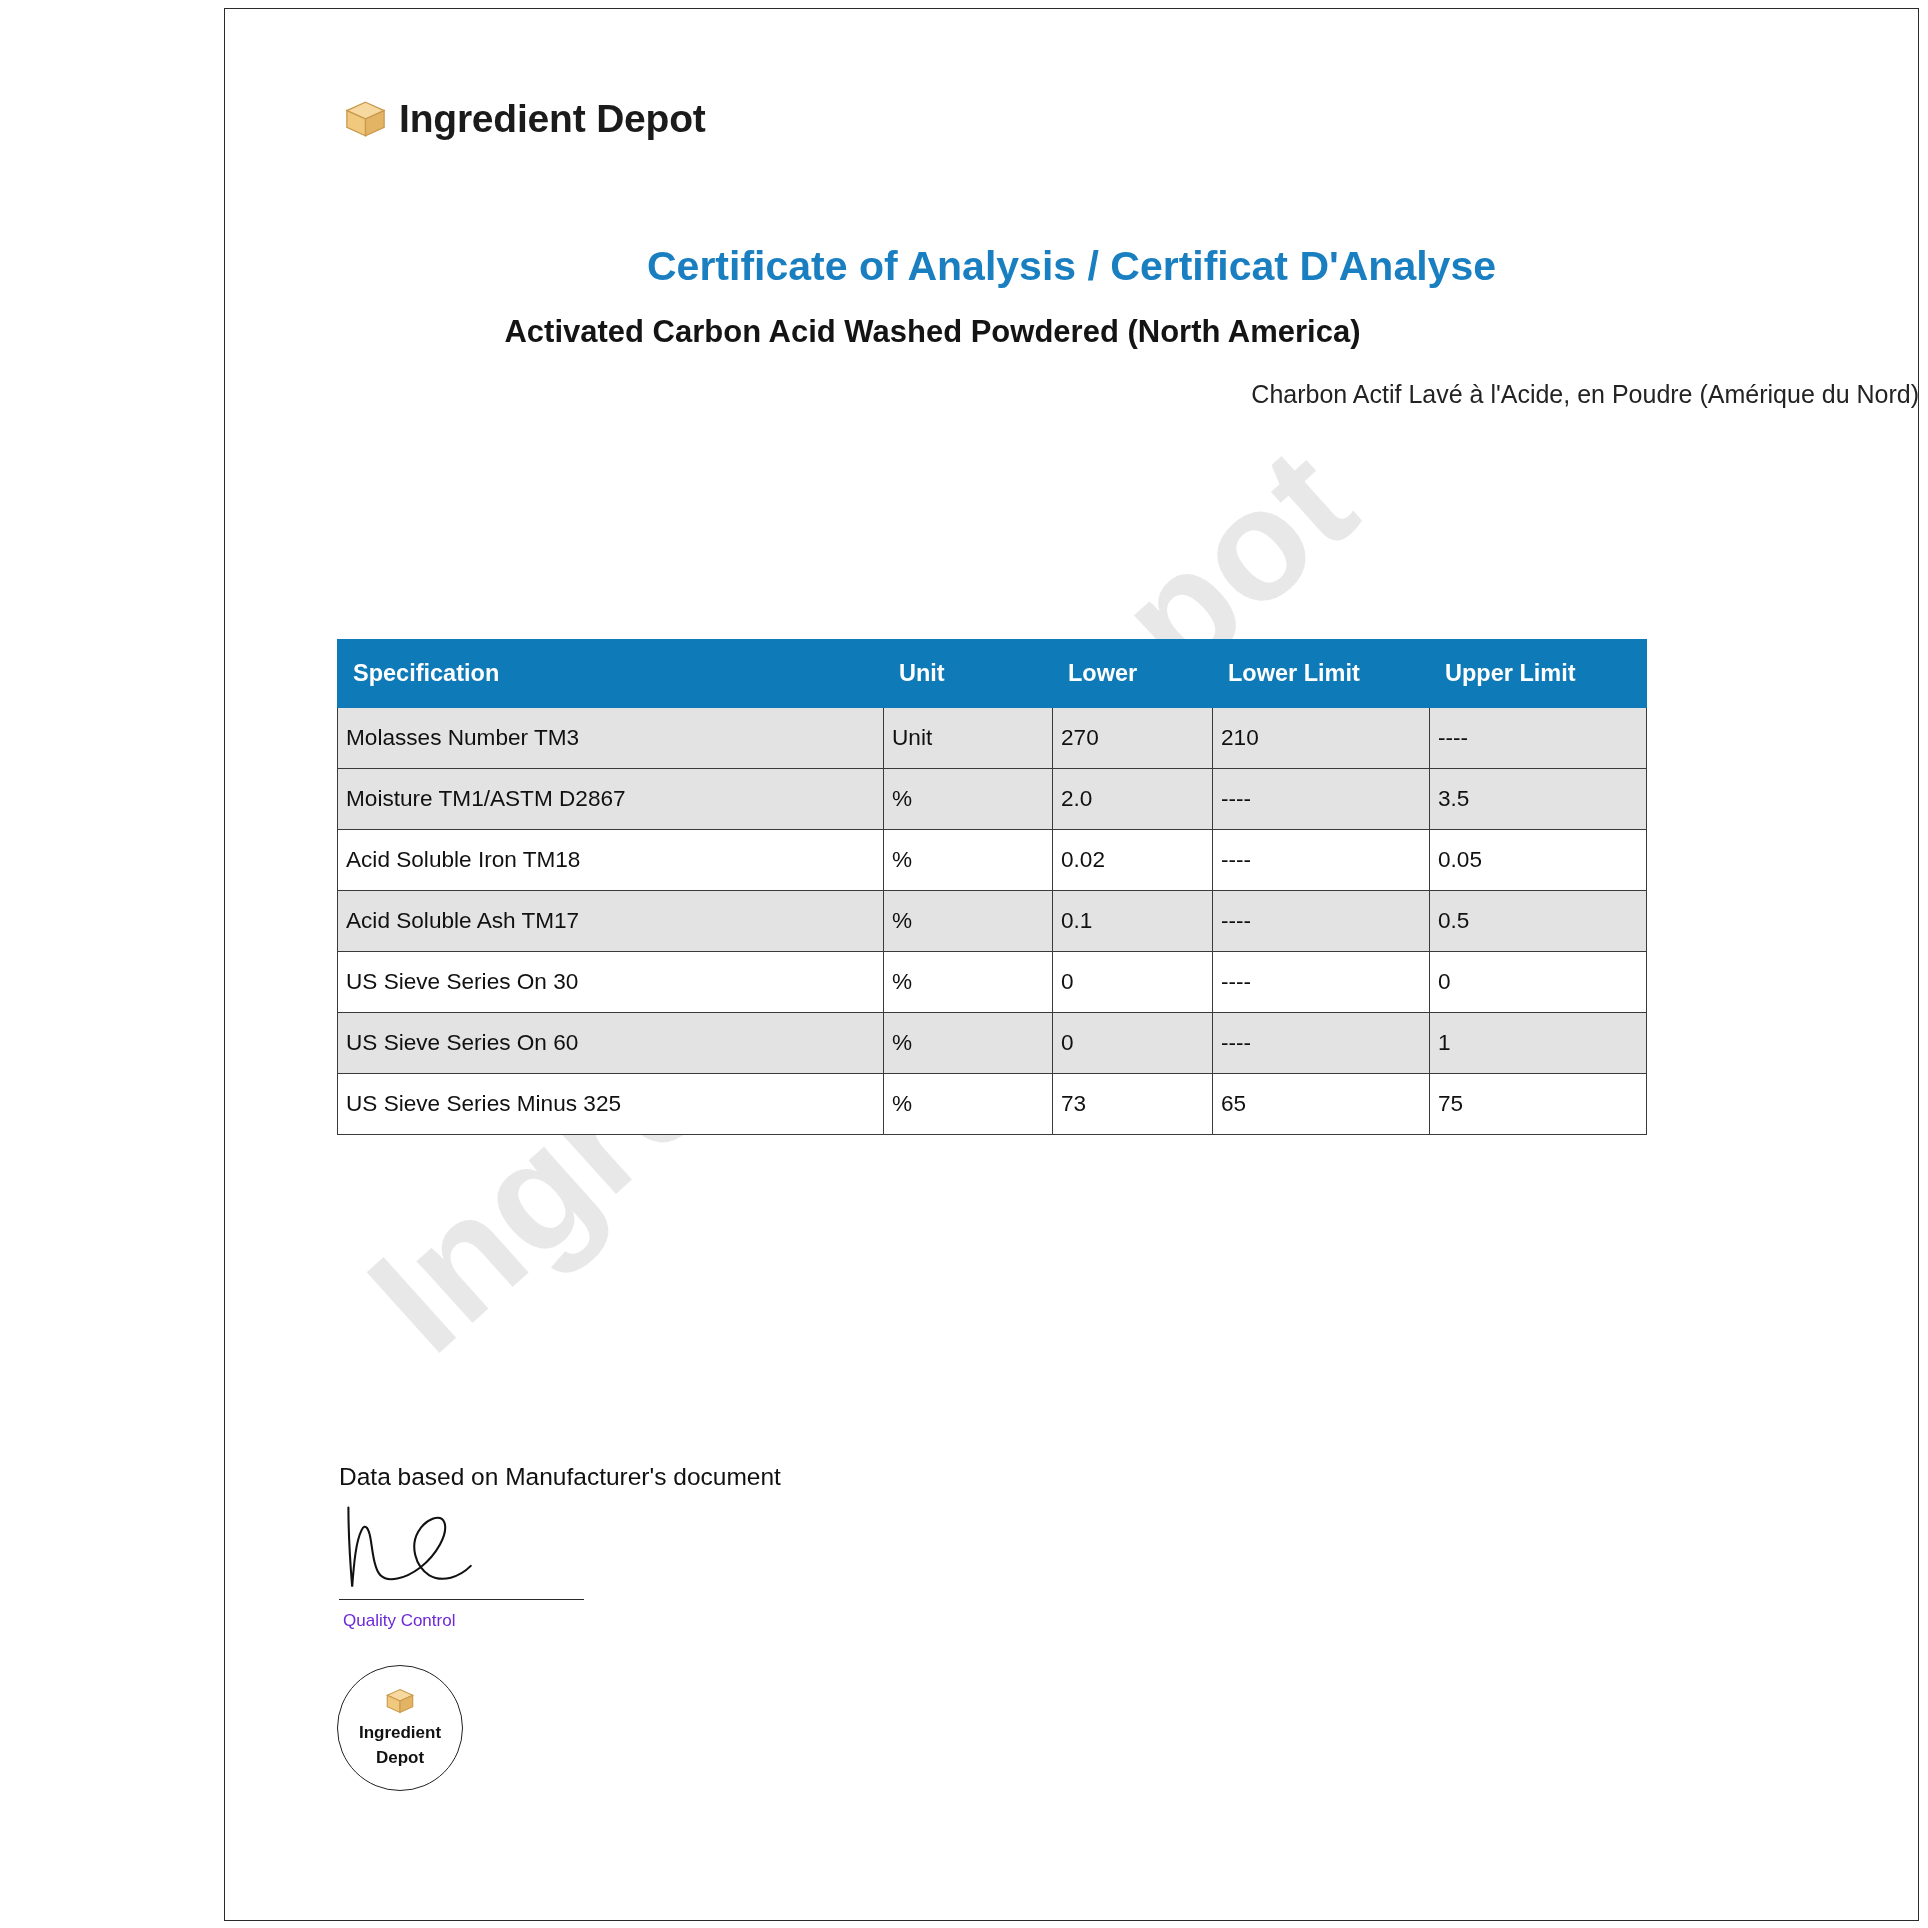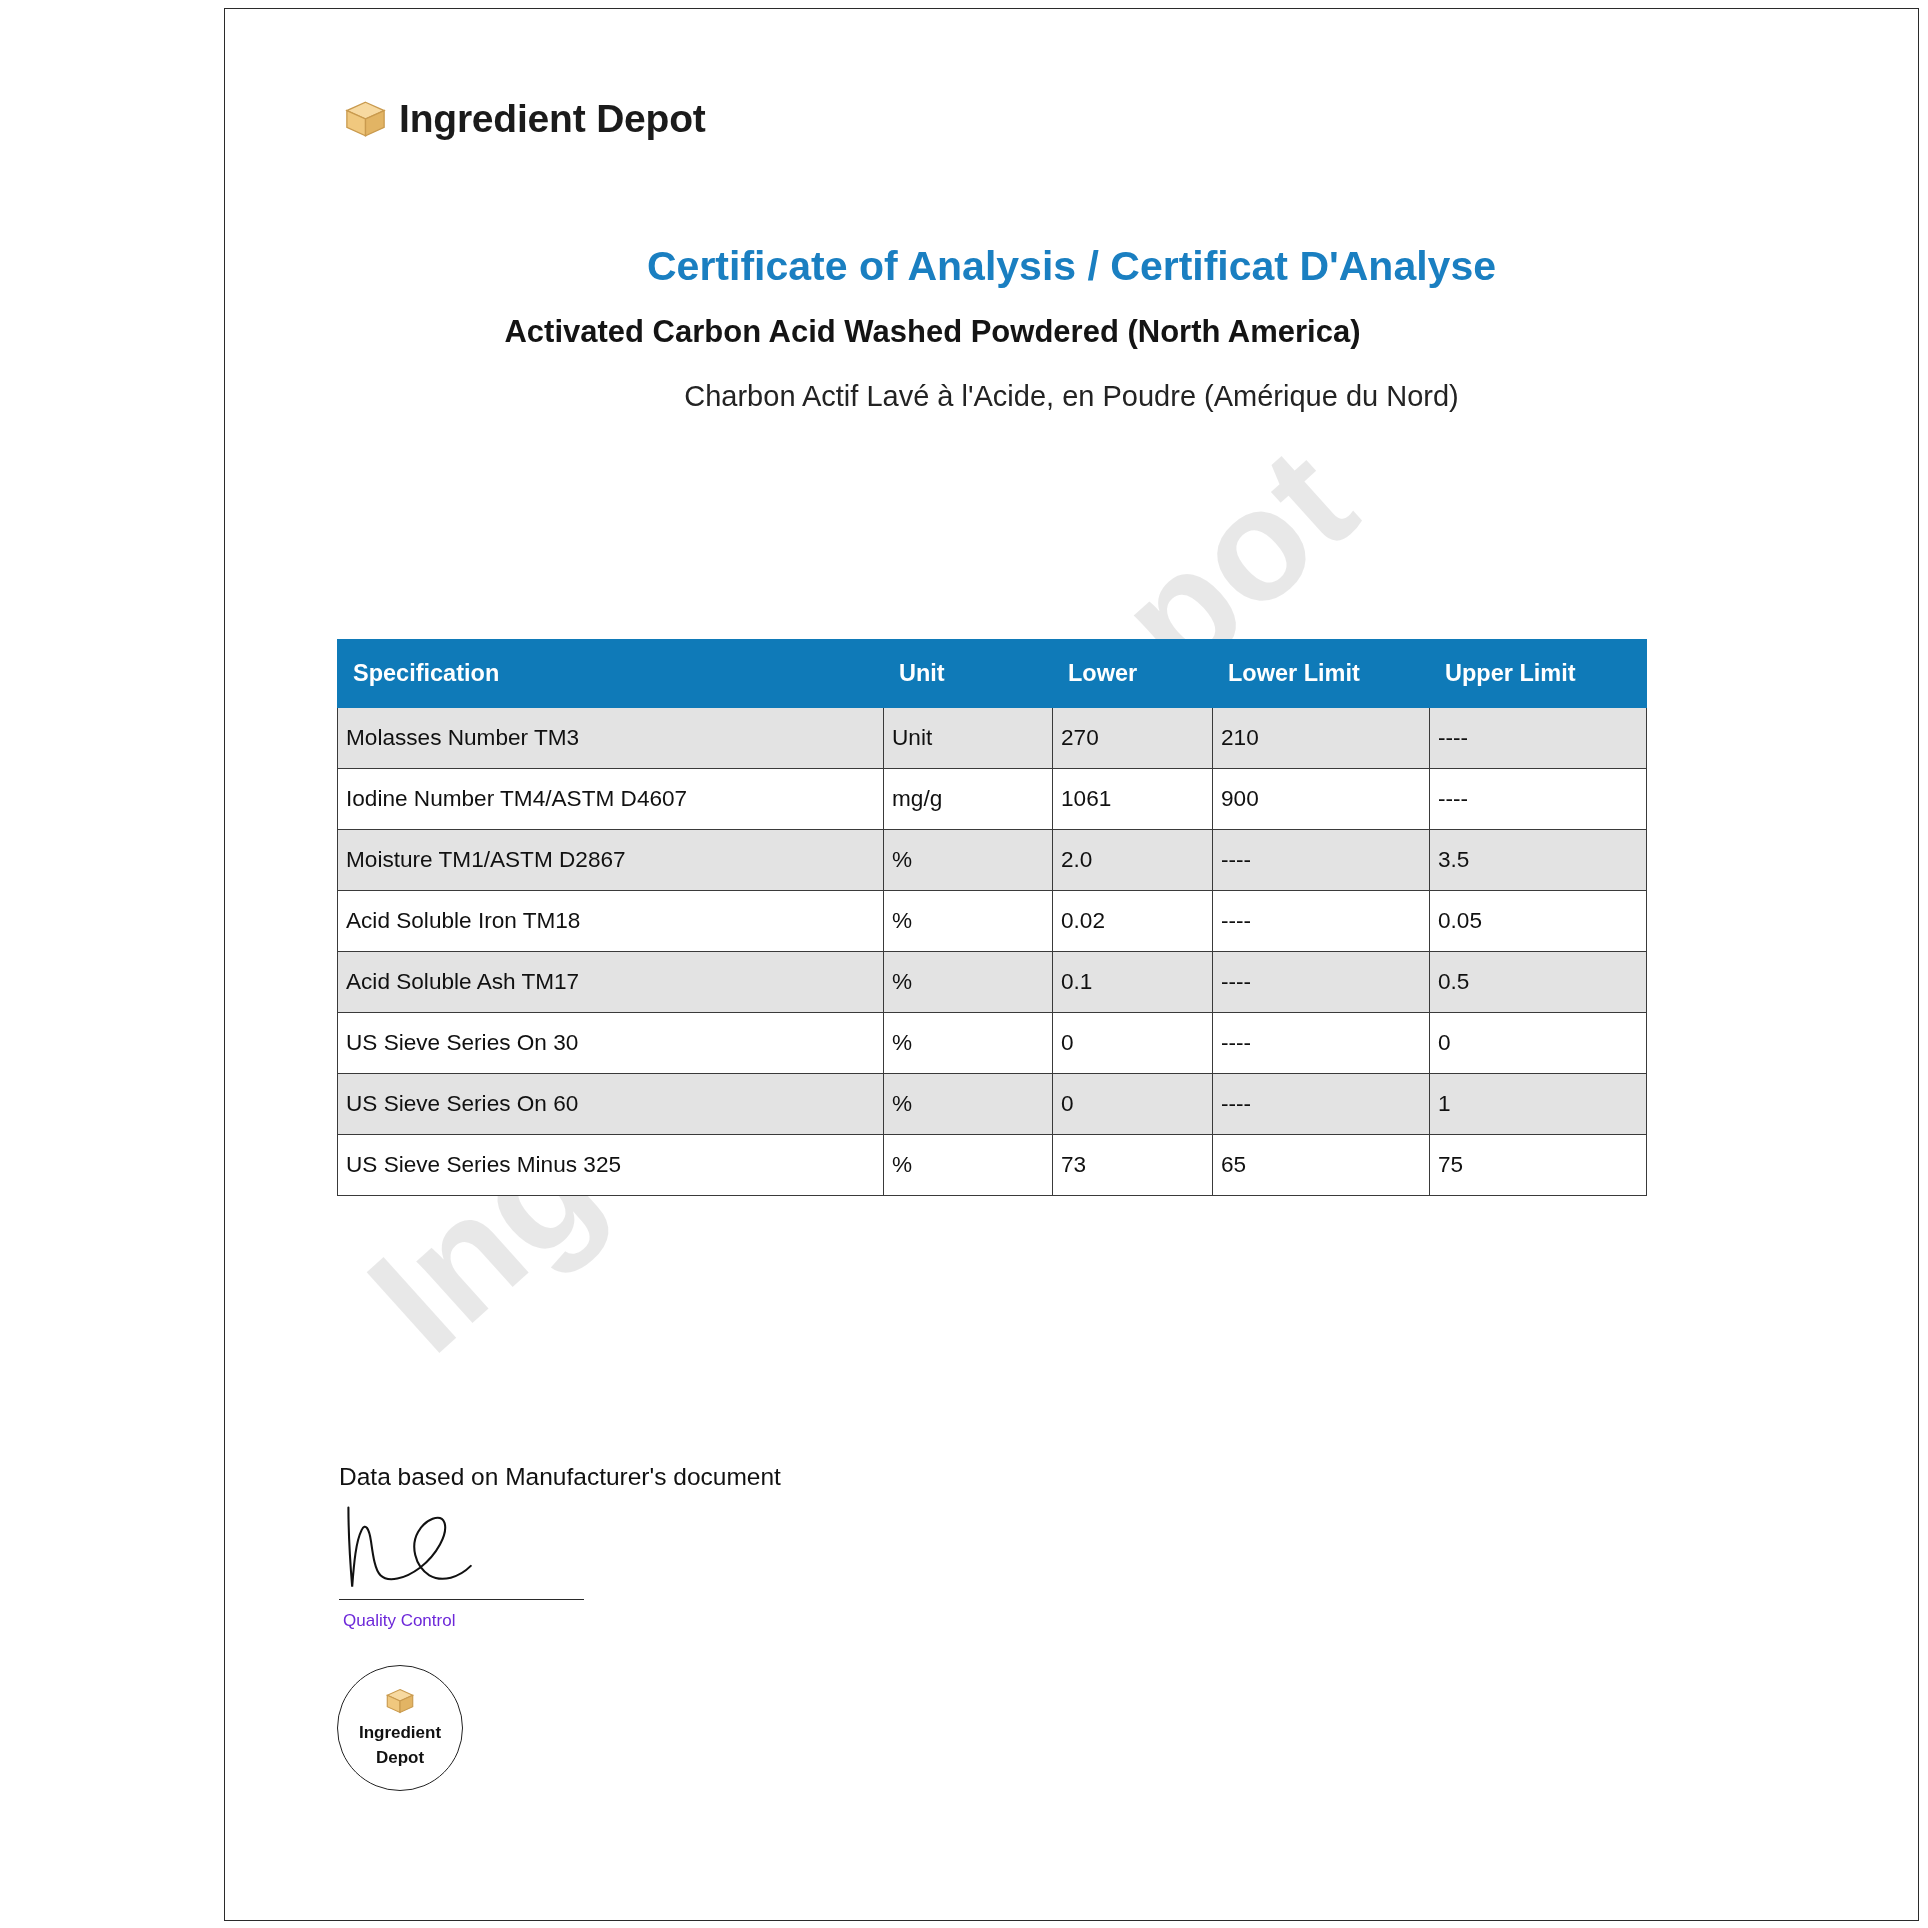--- a/index.html
+++ b/index.html
@@ -110,22 +110,22 @@
     text-align: center;
     font-size: 31px;
     font-weight: bold;
     color: #141414;
   }
   .title-sub-fr {
     position: absolute;
     left: 0;
     top: 372px;
     width: 1695px;
-    text-align: center;
-    font-size: 29px;
+    text-align: right;
+    font-size: 25px;
     font-weight: normal;
     color: #232323;
   }
 
   
   .spec-table {
     position: absolute;
     left: 113px;
     top: 631px;
     width: 1292px;
@@ -263,27 +263,20 @@
         </tr>
       </thead>
       <tbody>
         <tr class="alt">
           <td>Molasses Number TM3</td>
           <td>Unit</td>
           <td>270</td>
           <td>210</td>
           <td>----</td>
         </tr>
-        <tr>
-          <td>Iodine Number TM4/ASTM D4607</td>
-          <td>mg/g</td>
-          <td>1061</td>
-          <td>900</td>
-          <td>----</td>
-        </tr>
         <tr class="alt">
           <td>Moisture TM1/ASTM D2867</td>
           <td>%</td>
           <td>2.0</td>
           <td>----</td>
           <td>3.5</td>
         </tr>
         <tr>
           <td>Acid Soluble Iron TM18</td>
           <td>%</td>

